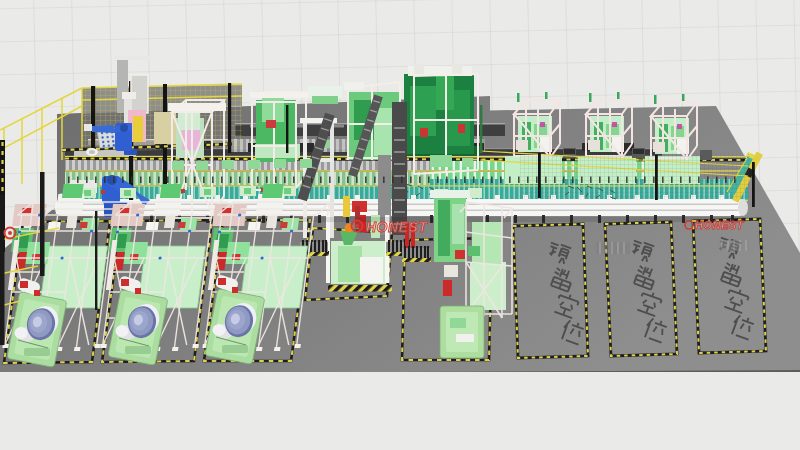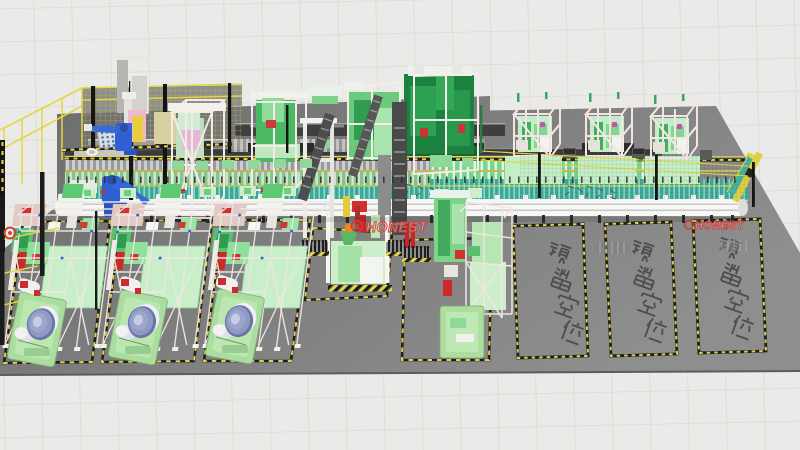--- a/index.html
+++ b/index.html
@@ -1,15 +1,15 @@
 <!DOCTYPE html>
 <html><head><meta charset="utf-8">
 <style>
 html,body{margin:0;padding:0;background:#eaeae8;font-family:"Liberation Sans",sans-serif;}
-#wrap{width:800px;height:450px;overflow:hidden;position:relative;}
+#wrap{width:800px;height:372px;overflow:hidden;position:relative;}
 </style></head>
 <body>
 <div id="wrap">
 <svg width="800" height="450" viewBox="0 0 800 450">
 <defs>
 <linearGradient id="floorg" x1="0" y1="0" x2="1" y2="0.5">
  <stop offset="0" stop-color="#6c6c6c"></stop>
  <stop offset="0.45" stop-color="#7c7c7c"></stop>
  <stop offset="1" stop-color="#8e8e8e"></stop>
 </linearGradient>

